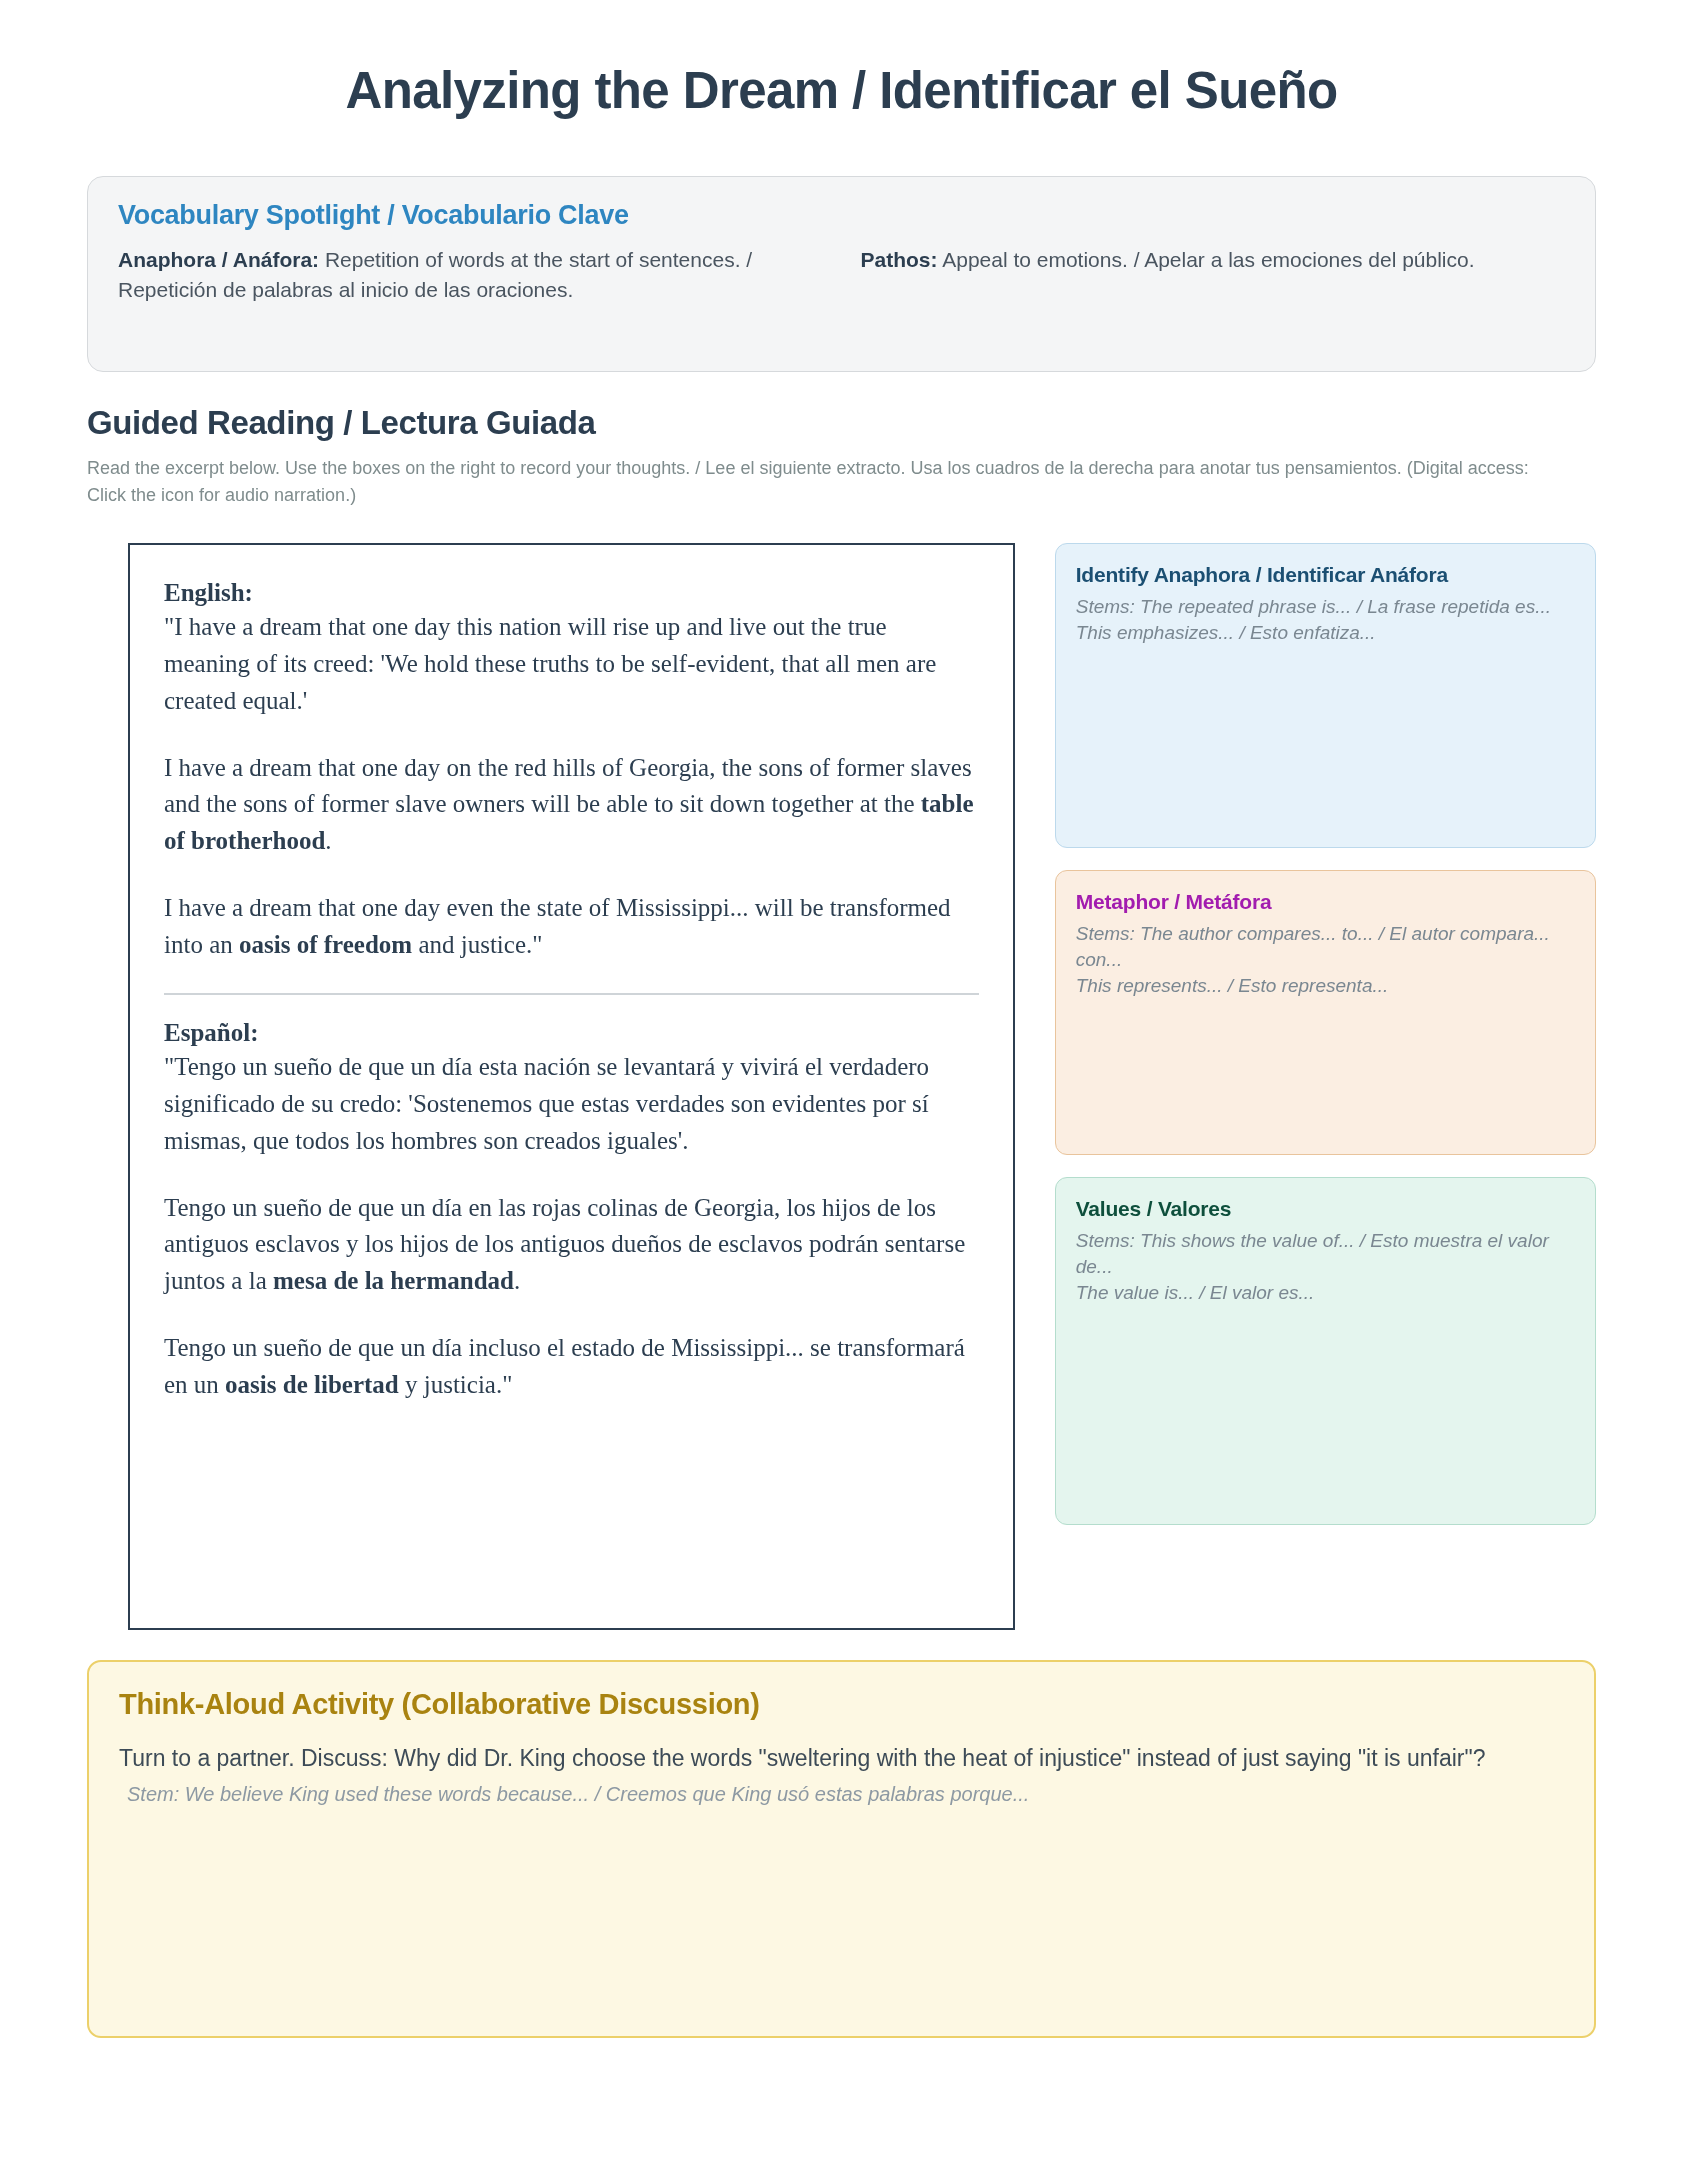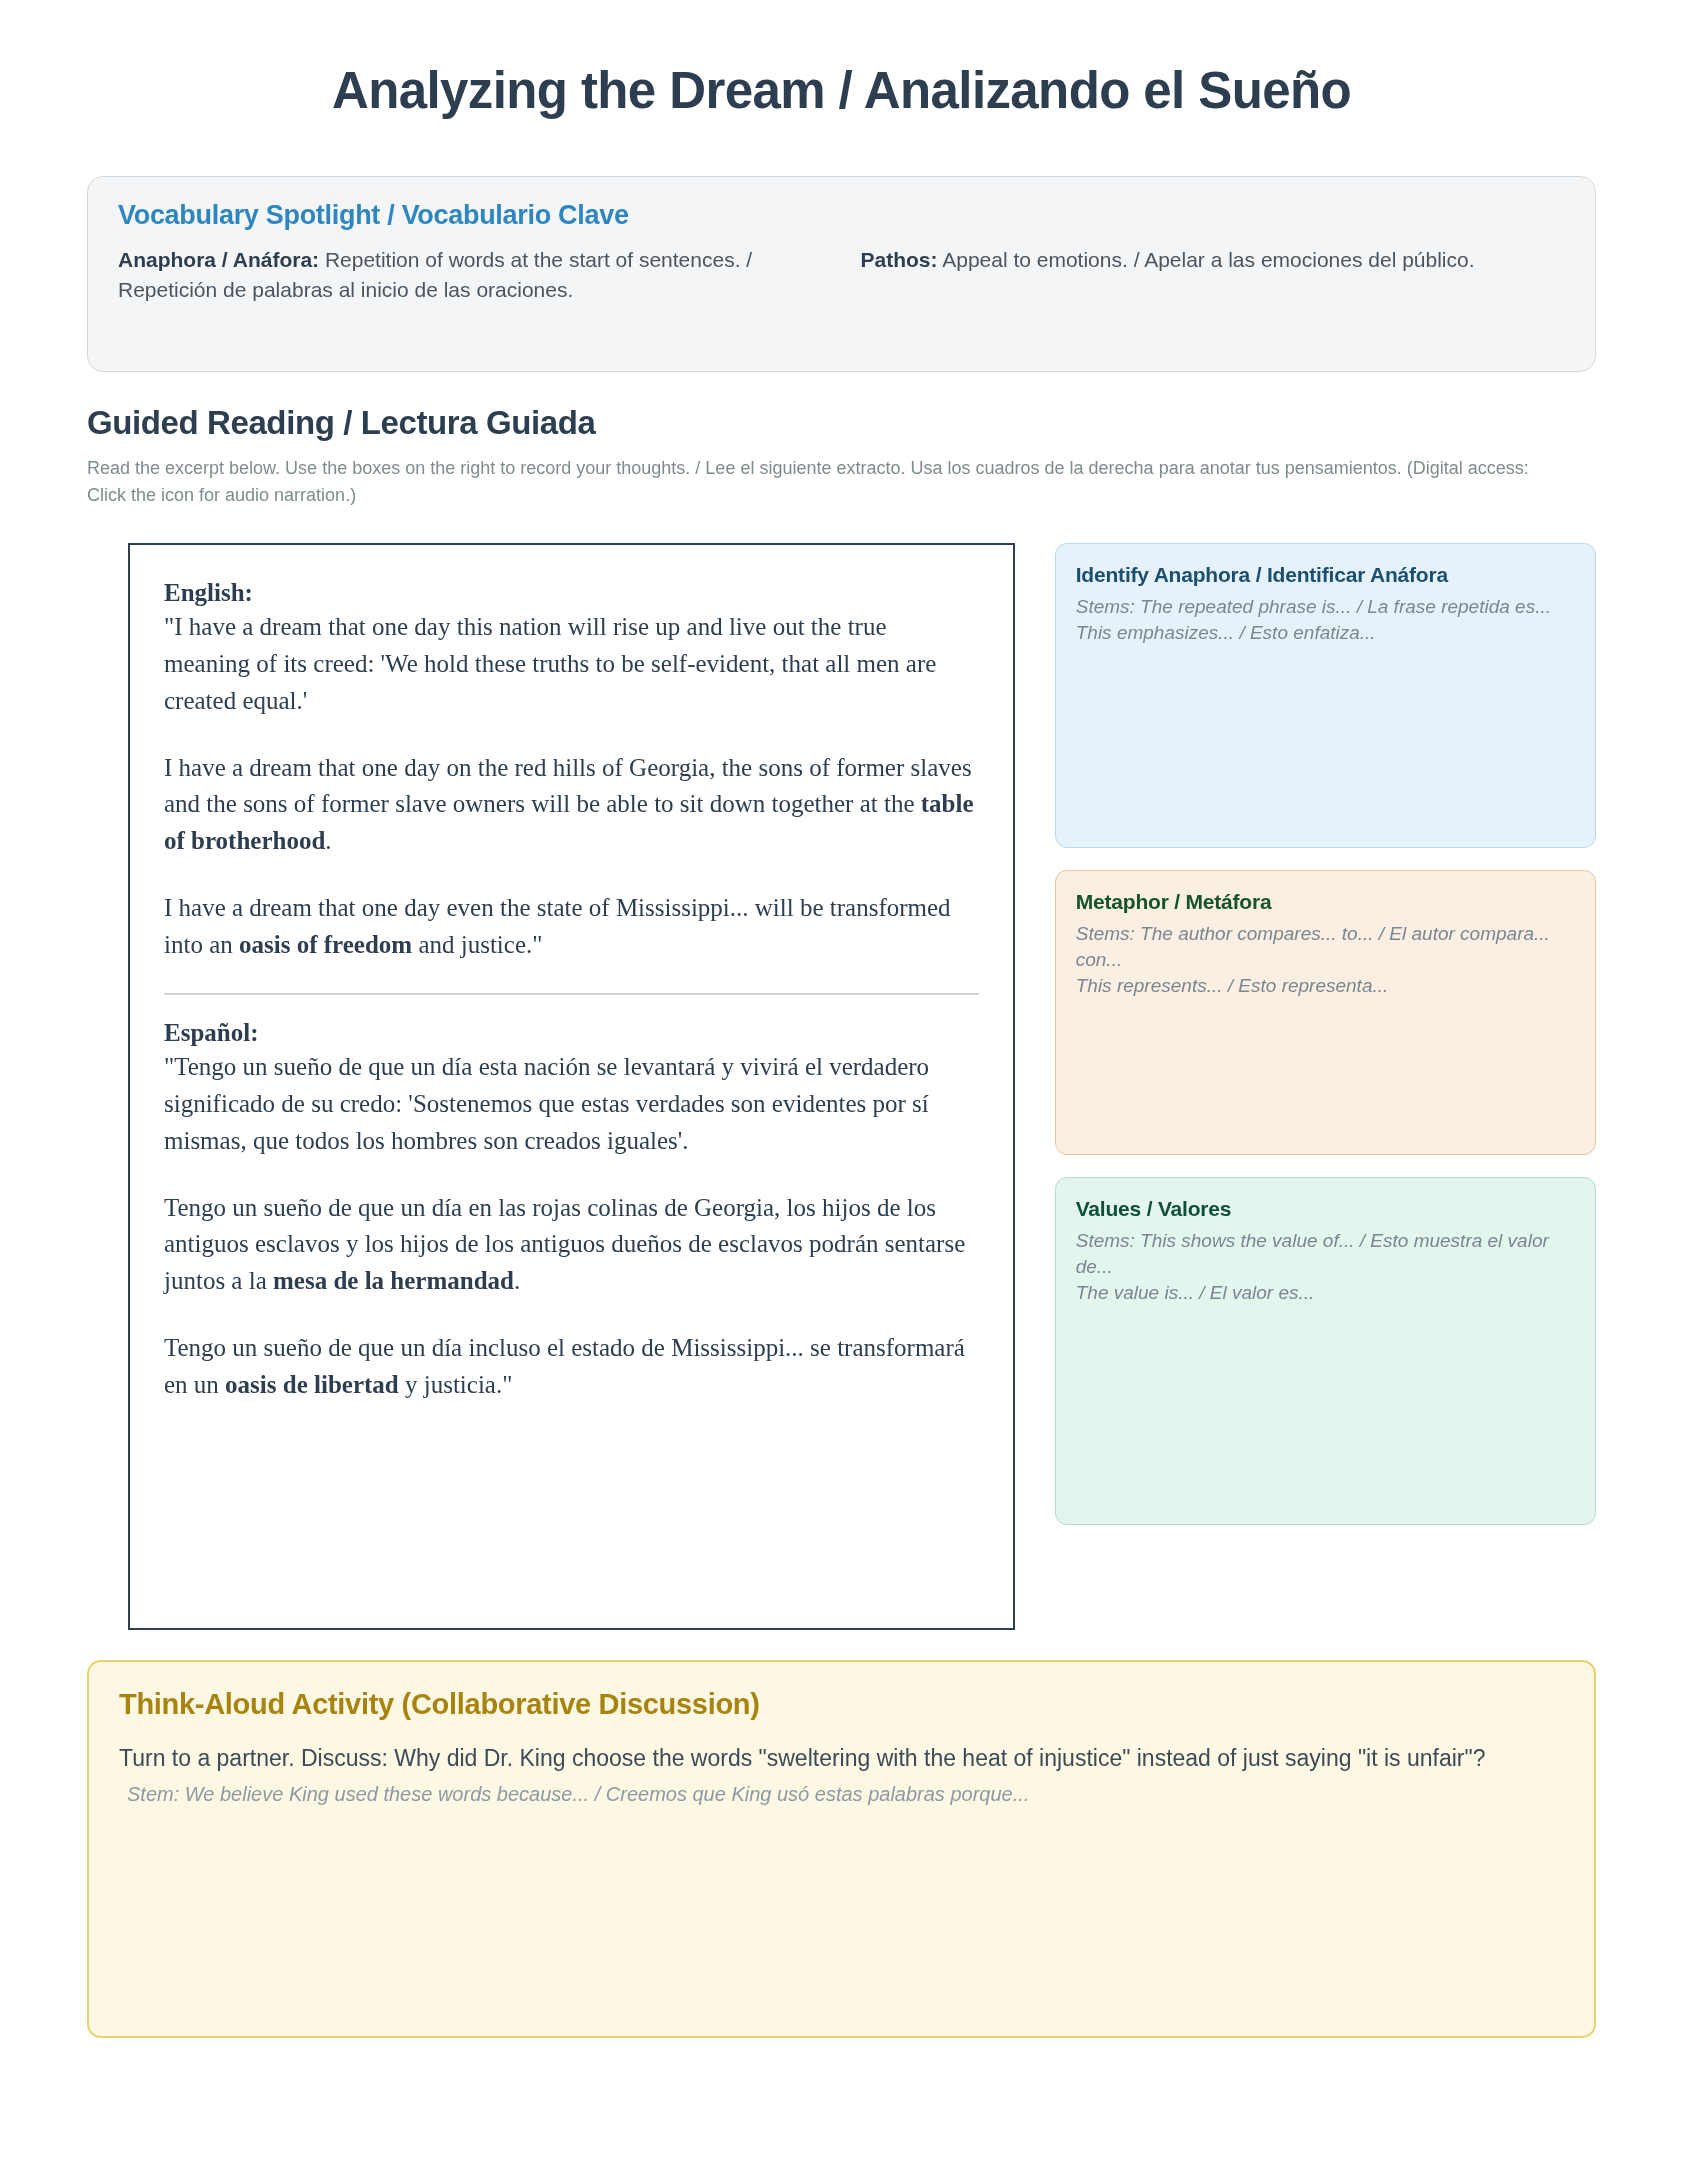--- a/index.html
+++ b/index.html
@@ -149,21 +149,21 @@
     height: 348px;
   }
   .note-title {
     font-size: 21px;
     font-weight: 700;
     letter-spacing: -0.2px;
     line-height: 1.22;
     margin: 0 0 6px 0;
   }
   .anaphora .note-title { color: #1b4f72; }
-  .metaphor .note-title { color: #14532d; }
+  .metaphor .note-title { color: #a21caf; }
   .values   .note-title { color: #0e4f3c; }
   .note-stem {
     font-size: 19px;
     font-style: italic;
     line-height: 1.38;
     color: #7a8791;
     margin: 0;
   }
 
   
@@ -193,21 +193,21 @@
     font-style: italic;
     color: #8d99a3;
     margin: 8px;
   }
 </style>
 </head>
 <body>
 
 <div class="page">
 
-  <h1 class="worksheet-title">Analyzing the Dream / Analizando el Sueño</h1>
+  <h1 class="worksheet-title">Analyzing the Dream / Identificar el Sueño</h1>
 
   <div class="vocab-box">
     <div class="vocab-heading">Vocabulary Spotlight / Vocabulario Clave</div>
     <div class="vocab-grid">
       <div class="vocab-col">
         <span class="vocab-term">Anaphora / Anáfora:</span><span> Repetition of words at the start of sentences. / Repetición de palabras al inicio de las oraciones.</span>
       </div>
       <div class="vocab-col">
         <span class="vocab-term">Pathos:</span><span> Appeal to emotions. / Apelar a las emociones del público.</span>
       </div>

